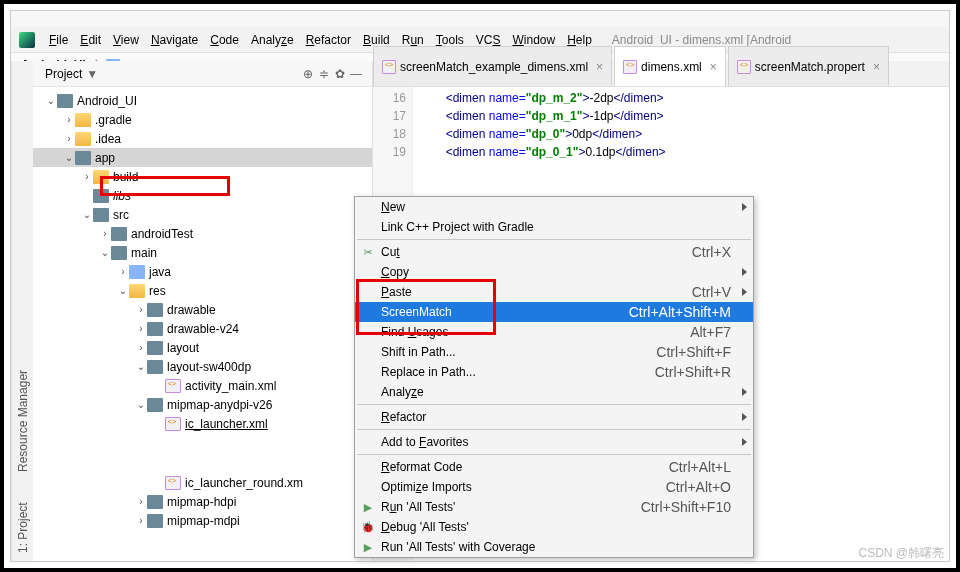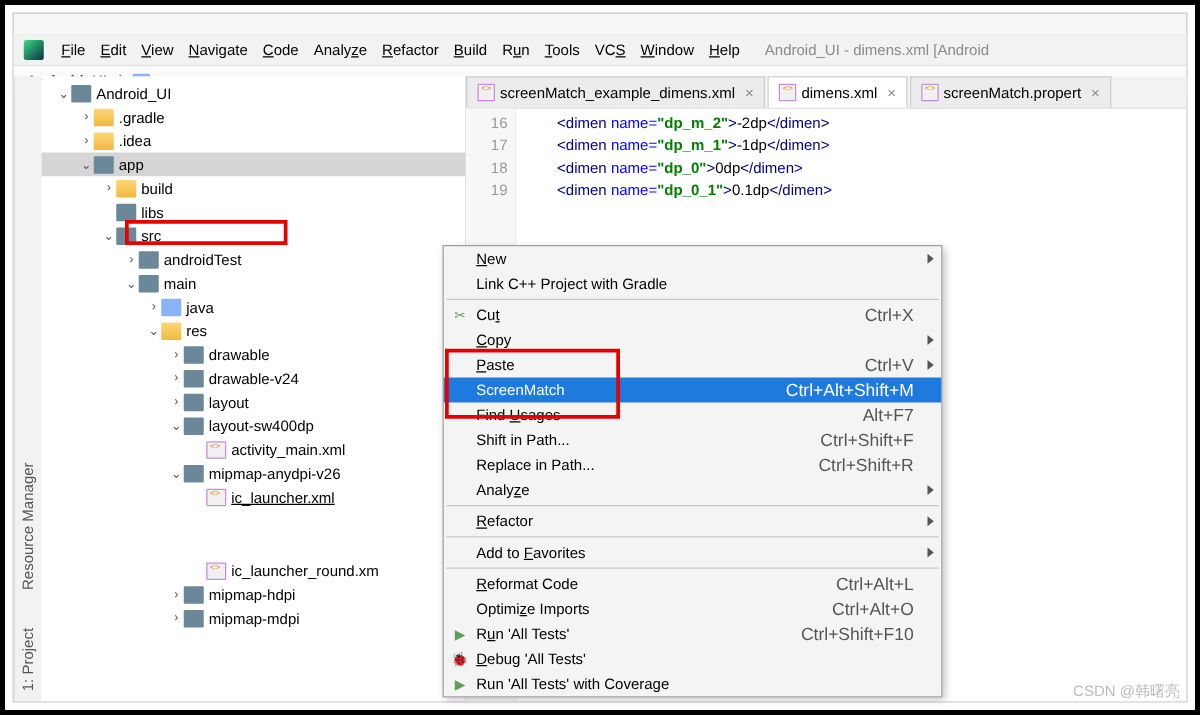--- a/index.html
+++ b/index.html
@@ -35,21 +35,21 @@
 .folder-dark { background: #6b8899; border-radius: 1px; }
 .file-xml { background: #f0f0f0; border: 1px solid #c98bdb; border-radius: 1px; position: relative; }
 .file-xml::after { content: "<>"; position: absolute; font-size: 7px; color: #e07b00; left: 2px; top: 0; }
 .tree-row .label { color: #000; }
 .tree-row .path { color: #8a8a8a; margin-left: 6px; }
 .tree-row.selected { background: #d5d5d5; }
 .red-box-1 { position: absolute; left: 96px; top: 172px; width: 130px; height: 20px; border: 3px solid #e60000; pointer-events: none; }
 
 .editor-pane { flex: 1; display: flex; flex-direction: column; background: #fff; position: relative; }
 .tabs { height: 26px; display: flex; align-items: flex-end; border-bottom: 1px solid #e0e0e0; background: #f2f2f2; }
-.tab { height: 25px; display: flex; align-items: center; padding: 0 8px; gap: 4px; border: 1px solid #d0d0d0; border-bottom: none; margin-right: 2px; background: #ececec; font-size: 11px; }
+.tab { height: 40px; display: flex; align-items: center; padding: 0 8px; gap: 4px; border: 1px solid #d0d0d0; border-bottom: none; margin-right: 2px; background: #ececec; font-size: 11px; }
 .tab.active { background: #fff; }
 .tab .close { color: #888; margin-left: 4px; }
 .editor { flex: 1; display: flex; font-family: Consolas, monospace; font-size: 12px; }
 .gutter { width: 40px; border-right: 1px solid #eee; background: #f7f7f7; color: #999; text-align: right; padding-right: 6px; line-height: 18px; padding-top: 2px; }
 .code { padding: 2px 6px; line-height: 18px; }
 .code .tag { color: #000080; }
 .code .attr { color: #0000ff; }
 .code .val { color: #008000; font-weight: bold; }
 .code .text { color: #000; }
 
@@ -97,20 +97,32 @@
     <span class="bc">app</span>
   </div>
 
   <div class="content">
     <div class="left-gutter">
       <span>1: Project</span>
       <span>Resource Manager</span>
     </div>
 
     <div class="project-pane">
+      <div class="project-header">
+        <div class="phdr">
+          <span class="folder-ico" style="background:#6b8899"></span>
+          <span>Project</span>
+          <span style="color:#666">▼</span>
+        </div>
+        <div class="spacer"></div>
+        <span class="tool-ico">⊕</span>
+        <span class="tool-ico">≑</span>
+        <span class="tool-ico">✿</span>
+        <span class="tool-ico">—</span>
+      </div>
       <div class="tree" id="tree">
           <div class="tree-row" style="padding-left: 12px;">
             <span class="arrow">⌄</span>
             <span class="ico folder-dark"></span>
             <span class="label">Android_UI</span>
           </div>
           <div class="tree-row" style="padding-left: 30px;">
             <span class="arrow">›</span>
             <span class="ico folder"></span>
             <span class="label">.gradle</span>
@@ -123,21 +135,21 @@
           <div class="tree-row selected" style="padding-left: 30px;">
             <span class="arrow">⌄</span>
             <span class="ico folder-dark"></span>
             <span class="label">app</span>
           </div>
           <div class="tree-row" style="padding-left: 48px;">
             <span class="arrow">›</span>
             <span class="ico folder"></span>
             <span class="label">build</span>
           </div>
-          <div class="tree-row" style="padding-left: 48px;">
+          <div class="tree-row" style="padding-left: 48px; font-style: italic;">
             <span class="arrow"></span>
             <span class="ico folder-dark"></span>
             <span class="label">libs</span>
           </div>
           <div class="tree-row" style="padding-left: 48px;">
             <span class="arrow">⌄</span>
             <span class="ico folder-dark"></span>
             <span class="label">src</span>
           </div>
           <div class="tree-row" style="padding-left: 66px;">

